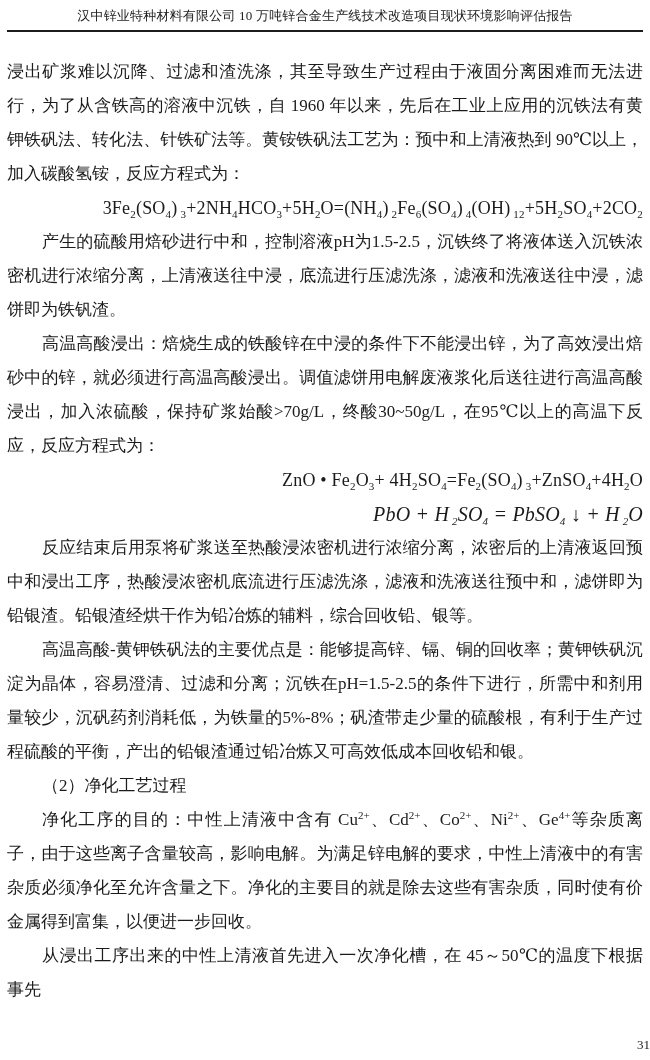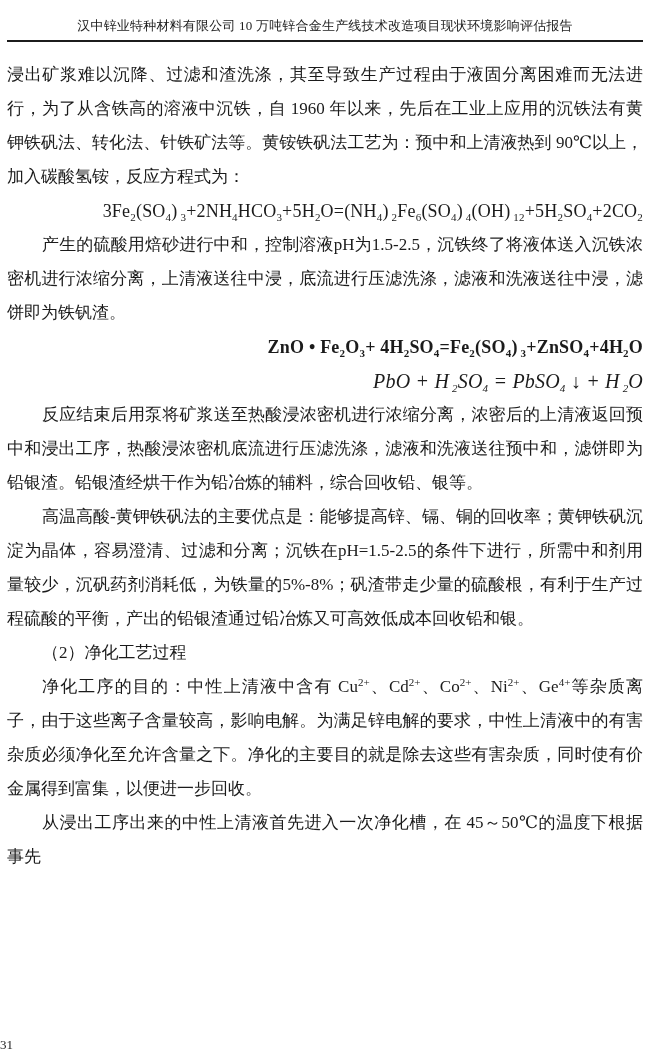--- a/index.html
+++ b/index.html
@@ -14,75 +14,76 @@
     overflow:hidden;
   }
   .page{
     position:relative;
     width:650px;height:1060px;
     box-sizing:border-box;
     font-family:"Liberation Serif","DejaVu Serif",serif;
     color:var(--text);
   }
   .header{
-    padding-top:17px;
+    padding-top:7px;
     text-align:center;
     font-size:13px;
     letter-spacing:0.2px;
     color:var(--text);
     white-space:nowrap;
   }
   .rule{
     border:0;
     border-top:2px solid var(--rule);
     margin:5px 7px 0 7px;
   }
   .content{
-    margin:16px 7px 0 7px;
+    margin:23px 7px 0 7px;
     font-size:17px;
     line-height:34px;
     text-align:justify;
     color:var(--text);
   }
   .content p{margin:0;padding:0;}
   p.indent{text-indent:35px;}
   p.formula{
     text-align:right;
     font-size:18px;
     line-height:34px;
     letter-spacing:0.2px;
   }
   p.formula.flush{padding-left:2px;}
-  p.formula.indented{padding-left:72px;font-weight:bold;}
+  p.formula.indented{padding-left:72px;}
   p.formula.italic-eq{
     padding-left:81px;
     font-style:italic;
     font-size:20px;
   }
   sub{font-size:11px;line-height:0;vertical-align:-4px;}
   sup{font-size:11px;line-height:0;vertical-align:6px;}
   b{font-weight:400;}
   .footer{
     position:absolute;
     left:0;right:0;bottom:7px;
-    text-align:left;
+    text-align:right;
     font-size:13px;
     color:var(--text);
   }
 </style>
 </head>
 <body>
 
 <div class="page">
   <div class="header">汉中锌业特种材料有限公司 10 万吨锌合金生产线技术改造项目现状环境影响评估报告</div>
   <hr class="rule">
   <div class="content">
       <p><span>浸出矿浆难以沉降、过滤和渣洗涤，其至导致生产过程由于液固分离困难而无法进行，为了从含铁高的溶液中沉铁，自 1960 年以来，先后在工业上应用的沉铁法有黄钾铁矾法、转化法、针铁矿法等。黄铵铁矾法工艺为：预中和上清液热到 90℃以上，加入碳酸氢铵，反应方程式为：</span></p>
       <p class="formula flush"><span>3Fe</span><sub>2</sub><span>(SO</span><sub>4</sub><span>)</span><sub> 3</sub><span>+2NH</span><sub>4</sub><span>HCO</span><sub>3</sub><span>+5H</span><sub>2</sub><span>O=(NH</span><sub>4</sub><span>)</span><sub> 2</sub><span>Fe</span><sub>6</sub><span>(SO</span><sub>4</sub><span>)</span><sub> 4</sub><span>(OH)</span><sub> 12</sub><span>+5H</span><sub>2</sub><span>SO</span><sub>4</sub><span>+2CO</span><sub>2</sub></p>
       <p class="indent"><span>产生的硫酸用焙砂进行中和，控制溶液pH为1.5-2.5，沉铁终了将液体送入沉铁浓密机进行浓缩分离，上清液送往中浸，底流进行压滤洗涤，滤液和洗液送往中浸，滤饼即为</span><b>铁钒渣</b><span>。</span></p>
+      <p class="indent"><span>高温高酸浸出：焙烧生成的铁酸锌在中浸的条件下不能浸出锌，为了高效浸出焙砂中的锌，就必须进行高温高酸浸出。调值滤饼用电解废液浆化后送往进行高温高酸浸出，加入浓硫酸，保持矿浆始酸&gt;70g/L，终酸30~50g/L，在95℃以上的高温下反应，反应方程式为：</span></p>
       <p class="formula indented"><span>ZnO • Fe</span><sub>2</sub><span>O</span><sub>3</sub><span>+  4H</span><sub>2</sub><span>SO</span><sub>4</sub><span>=Fe</span><sub>2</sub><span>(SO</span><sub>4</sub><span>)</span><sub> 3</sub><span>+ZnSO</span><sub>4</sub><span>+4H</span><sub>2</sub><span>O</span></p>
       <p class="formula italic-eq"><span>PbO + H</span><sub> 2</sub><span>SO</span><sub>4</sub><span> = PbSO</span><sub>4</sub><span> ↓ + H</span><sub> 2</sub><span>O</span></p>
       <p class="indent"><span>反应结束后用泵将矿浆送至热酸浸浓密机进行浓缩分离，浓密后的上清液返回预中和浸出工序，热酸浸浓密机底流进行压滤洗涤，滤液和洗液送往预中和，滤饼即为</span><b>铅银渣</b><span>。铅银渣经烘干作为铅冶炼的辅料，综合回收铅、银等。</span></p>
       <p class="indent"><span>高温高酸-黄钾铁矾法的主要优点是：能够提高锌、镉、铜的回收率；黄钾铁矾沉淀为晶体，容易澄清、过滤和分离；沉铁在pH=1.5-2.5的条件下进行，所需中和剂用量较少，沉矾药剂消耗低，为铁量的5%-8%；矾渣带走少量的硫酸根，有利于生产过程硫酸的平衡，产出的铅银渣通过铅冶炼又可高效低成本回收铅和银。</span></p>
       <p class="indent"><span>（2）净化工艺过程</span></p>
       <p class="indent"><span>净化工序的目的：中性上清液中含有 Cu</span><sup>2+</sup><span>、Cd</span><sup>2+</sup><span>、Co</span><sup>2+</sup><span>、Ni</span><sup>2+</sup><span>、Ge</span><sup>4+</sup><span>等杂质离子，由于这些离子含量较高，影响电解。为满足锌电解的要求，中性上清液中的有害杂质必须净化至允许含量之下。净化的主要目的就是除去这些有害杂质，同时使有价金属得到富集，以便进一步回收。</span></p>
       <p class="indent"><span>从浸出工序出来的中性上清液首先进入一次净化槽，在 45～50℃的温度下根据事先</span></p>
     </div>
   <div class="footer">31</div>
 </div>

